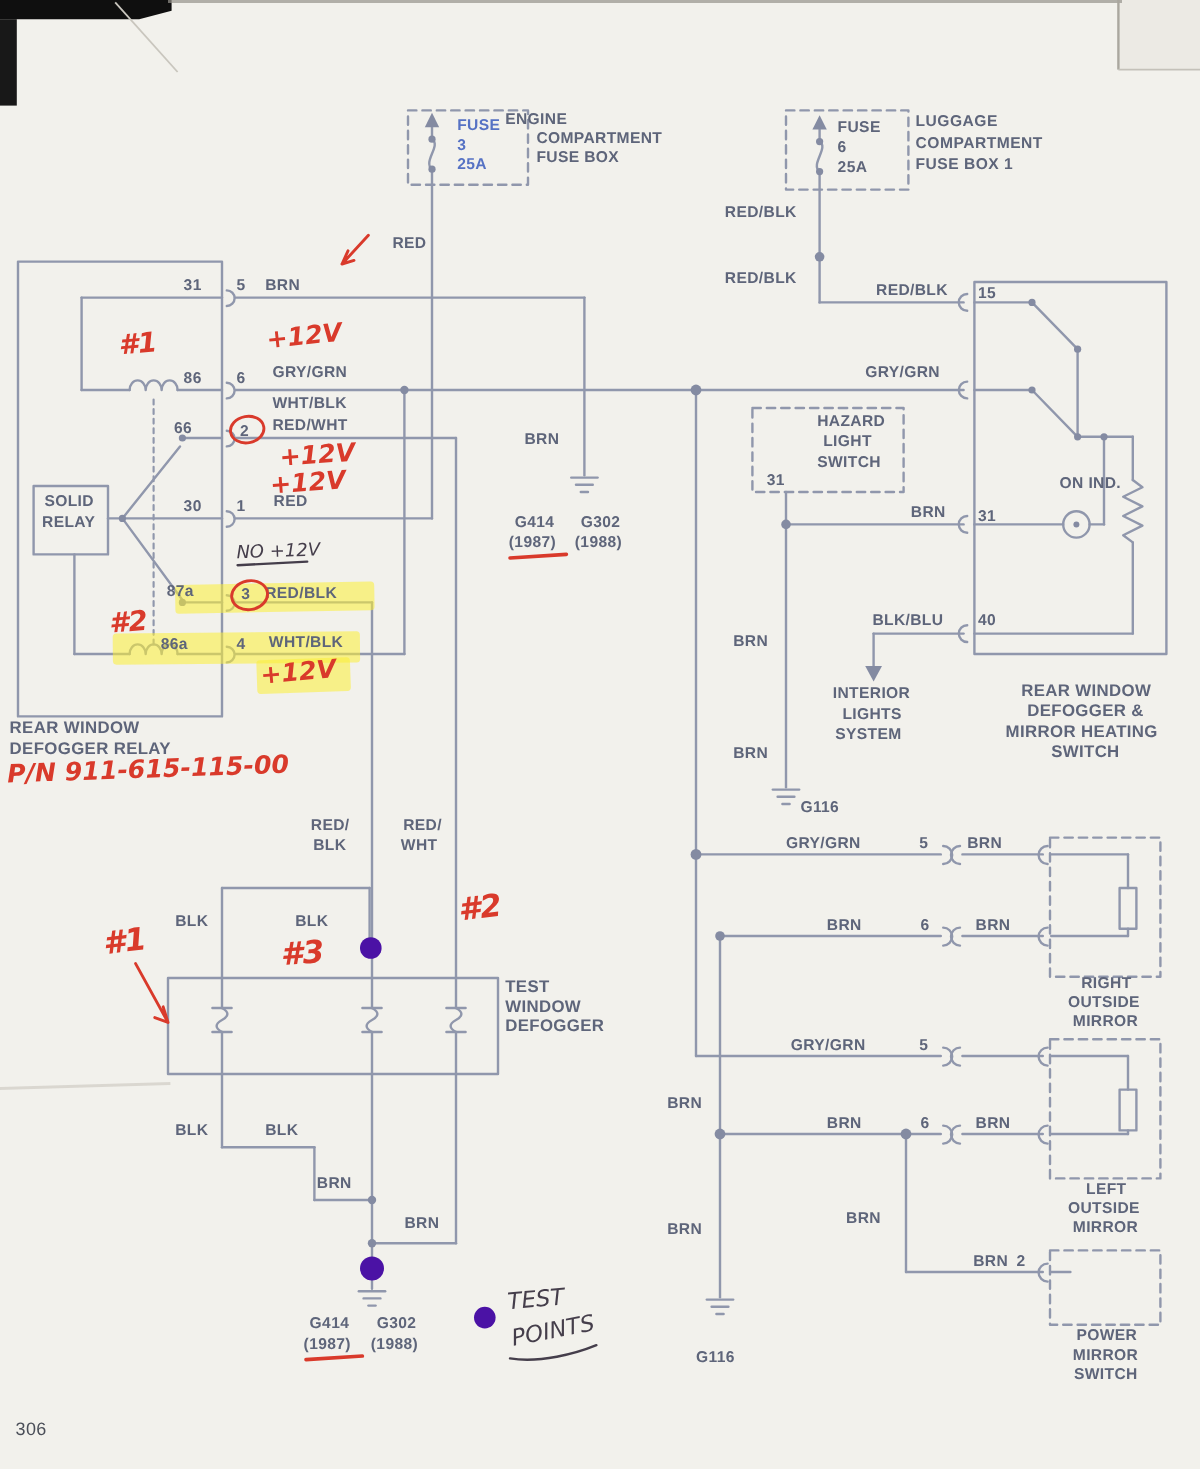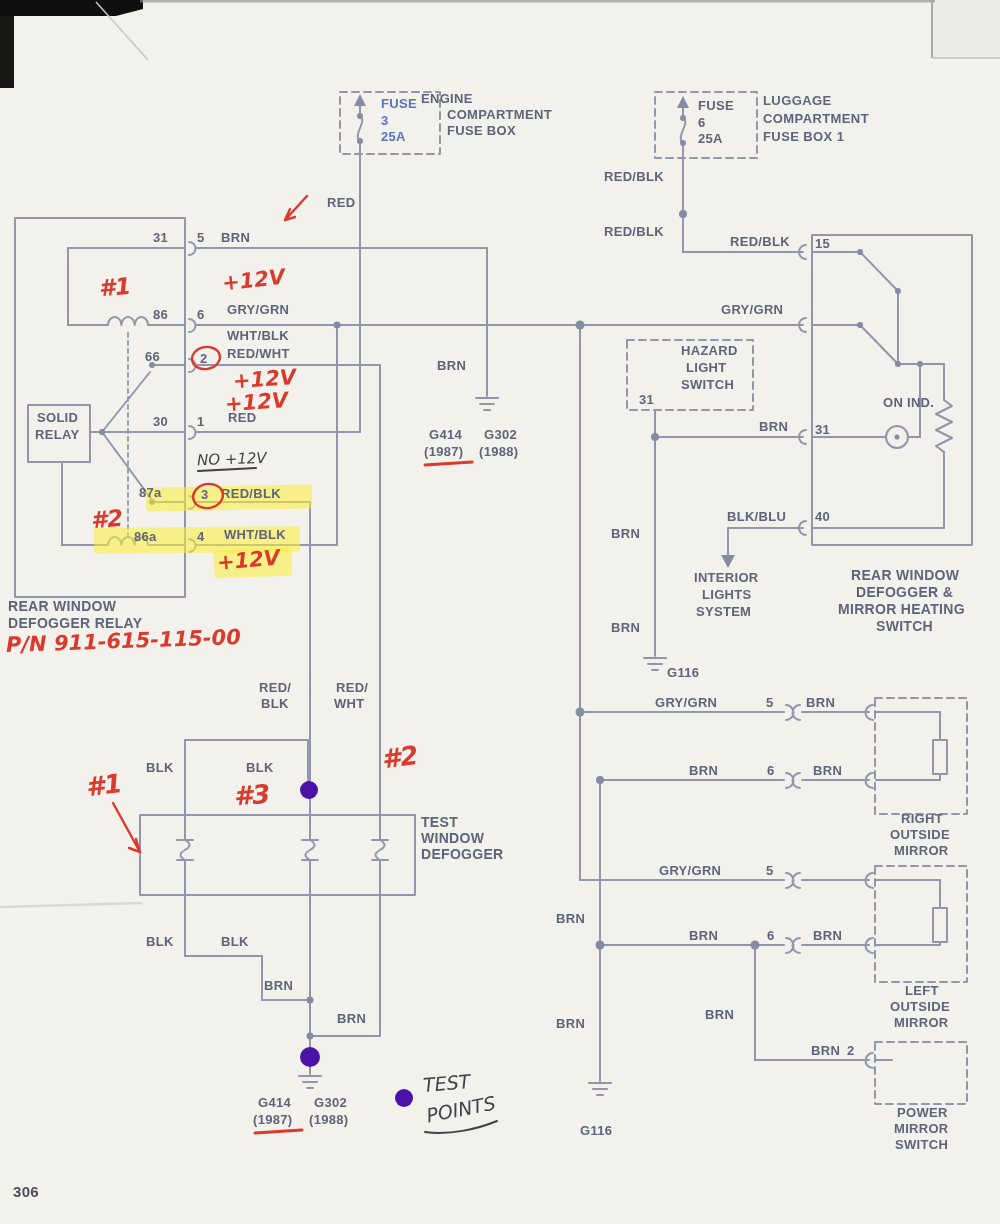--- a/index.html
+++ b/index.html
@@ -5,21 +5,21 @@
   *{margin:0;padding:0;box-sizing:border-box}
   html,body{background:#f2f1ec}
   .stage{position:relative;width:1000px;height:1224px;background:#f2f1ec;overflow:hidden;
          font-family:"Liberation Sans",sans-serif}
   svg.layer{position:absolute;left:0;top:0;pointer-events:none}
   .lbl{position:absolute;font:700 13px/1.15 "Liberation Sans",sans-serif;color:#5e657a;
        letter-spacing:.3px;white-space:nowrap}
   .lbl.md{font-size:14px}
   .lbl.big{font-size:13px;letter-spacing:.4px}
   .lbl.blue{color:#5672c4}
-  .lbl.pg{font-weight:700;font-size:15px;color:#4b4f59}
+  .lbl.pg{font-weight:400;font-size:15px;color:#4b4f59}
   .hw{position:absolute;font-family:"DejaVu Sans",sans-serif;font-style:italic;font-weight:700;
       color:#d93a2b;white-space:nowrap}
   .hw.dark{color:#453e4b;font-weight:400}
   .hl{position:absolute;background:rgba(251,238,54,.55);border-radius:3px}
 </style>
 </head>
 <body>
 
 <div class="stage">
 

